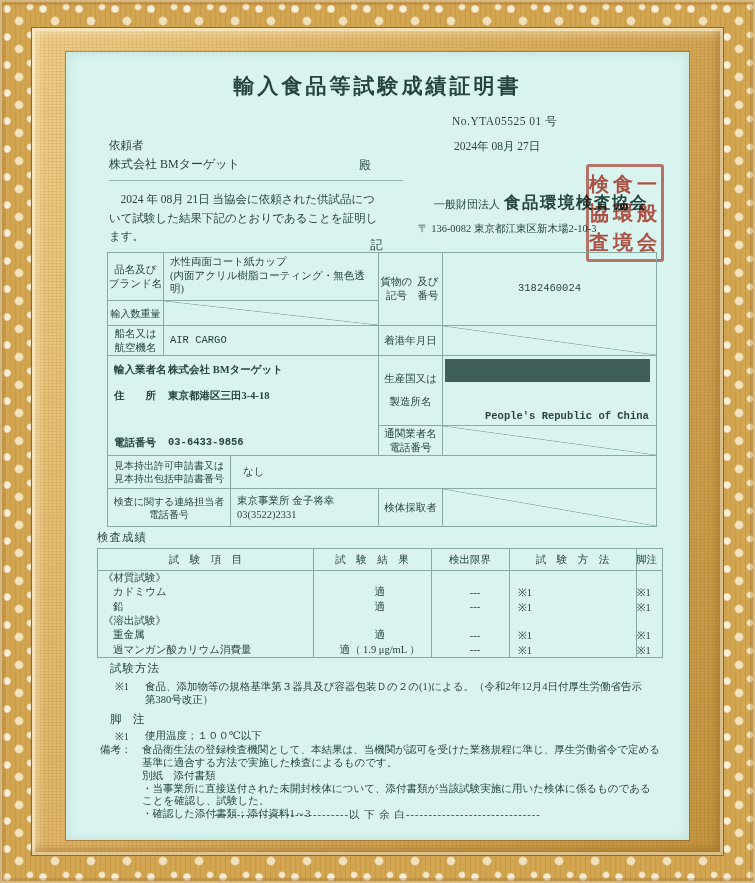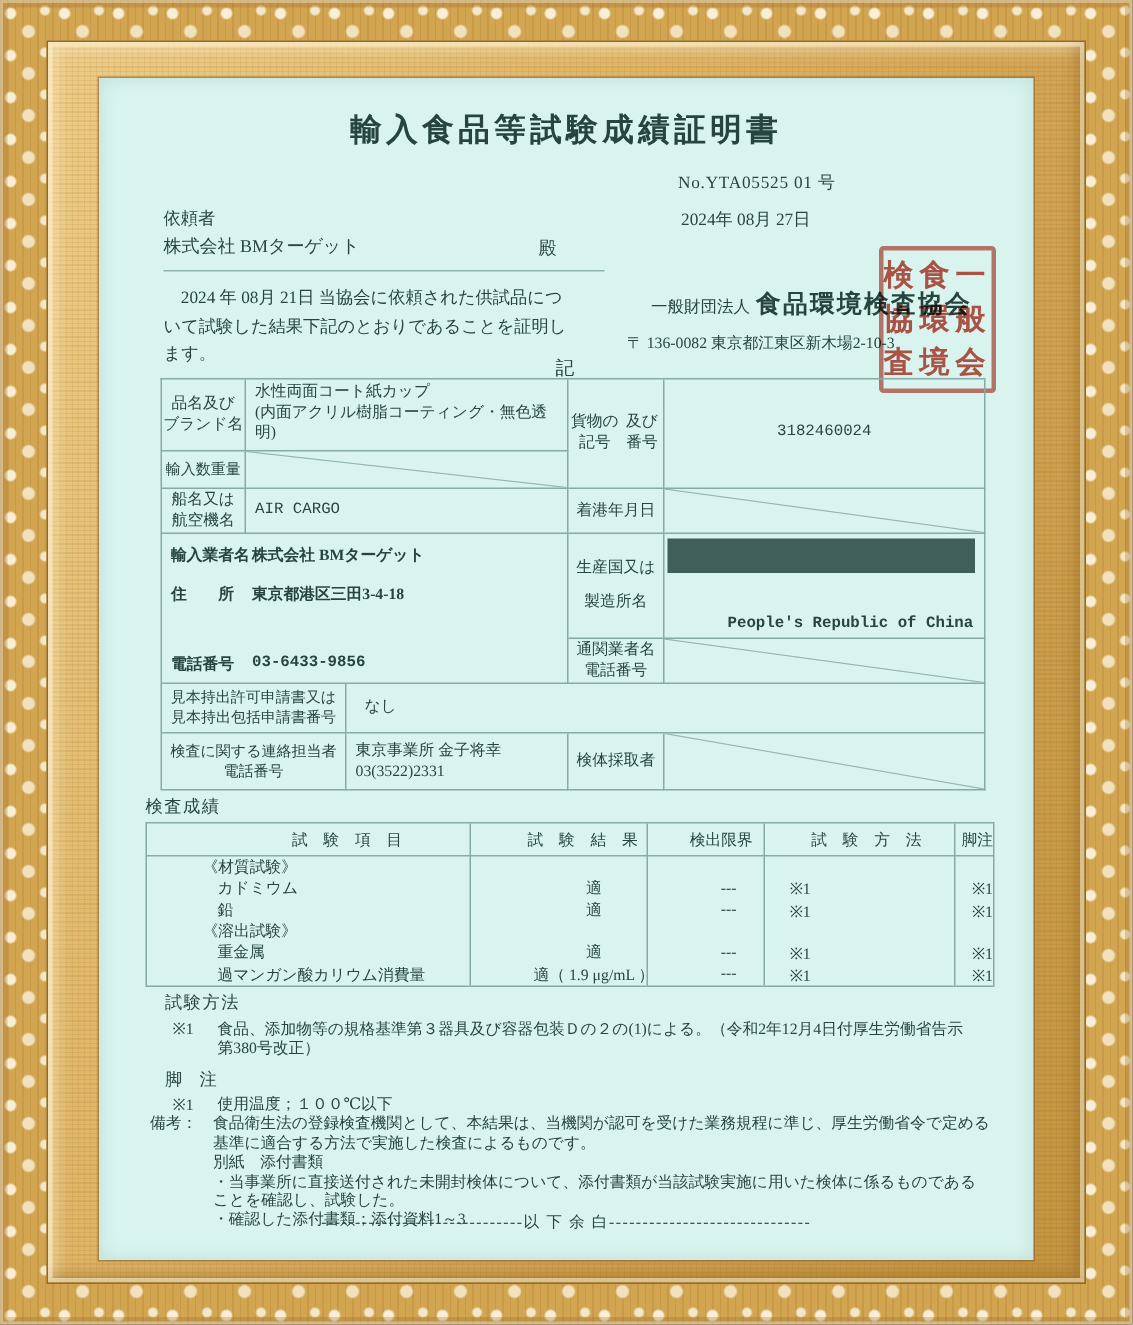--- a/index.html
+++ b/index.html
@@ -56,22 +56,22 @@
   .pair{position:absolute;display:flex;}
   .pair .pl{width:54px;display:inline-block;}
   .redact{position:absolute;left:2px;top:3px;width:205px;height:23px;background:#3f5f58;}
   .origin-val{position:absolute;left:6px;bottom:3px;font-size:10.5px;margin-left:36px;}
   
   .sec-title{left:31px;top:478px;font-size:11.5px;letter-spacing:1px;}
   .rtable{left:31px;top:496px;width:566px;height:110px;border:1px solid #86aba5;box-sizing:border-box;}
   .rhead{position:absolute;left:0;right:0;top:0;height:22px;border-bottom:1px solid #86aba5;box-sizing:border-box;display:flex;align-items:center;font-size:10.5px;}
   .rbody{position:absolute;left:0;right:0;top:22px;bottom:0;display:flex;flex-direction:column;justify-content:space-around;font-size:10.5px;}
   .rrow{display:flex;align-items:center;height:14px;}
-  .col1{width:215px;margin-left:32px;} .col2{width:118px;text-align:center;} .col3{width:78px;text-align:center;}
-  .col4{width:127px;padding-left:5px;box-sizing:border-box;} .col5{width:26px;text-align:right;}
+  .col1{width:215px;} .col2{width:118px;text-align:center;} .col3{width:78px;text-align:center;}
+  .col4{width:127px;padding-left:5px;box-sizing:border-box;} .col5{width:26px;text-align:left;}
   .rhead .col1,.rhead .col4{text-align:center;padding-left:0;}
   .item-sec{padding-left:5px;} .item-sub{padding-left:15px;}
   .vline{position:absolute;top:0;bottom:0;width:1px;background:#86aba5;}
   
   .m-head{left:44px;top:609px;font-size:11.5px;letter-spacing:1px;}
   .m-line{left:49px;top:628px;display:flex;font-size:10.5px;line-height:1.25;}
   .m-line .ref{width:30px;flex:none;}
   .m-line .mtext{width:505px;}
   .f-head{left:44px;top:660px;font-size:11.5px;}
   .f-line{left:49px;top:677px;display:flex;font-size:10.5px;}

